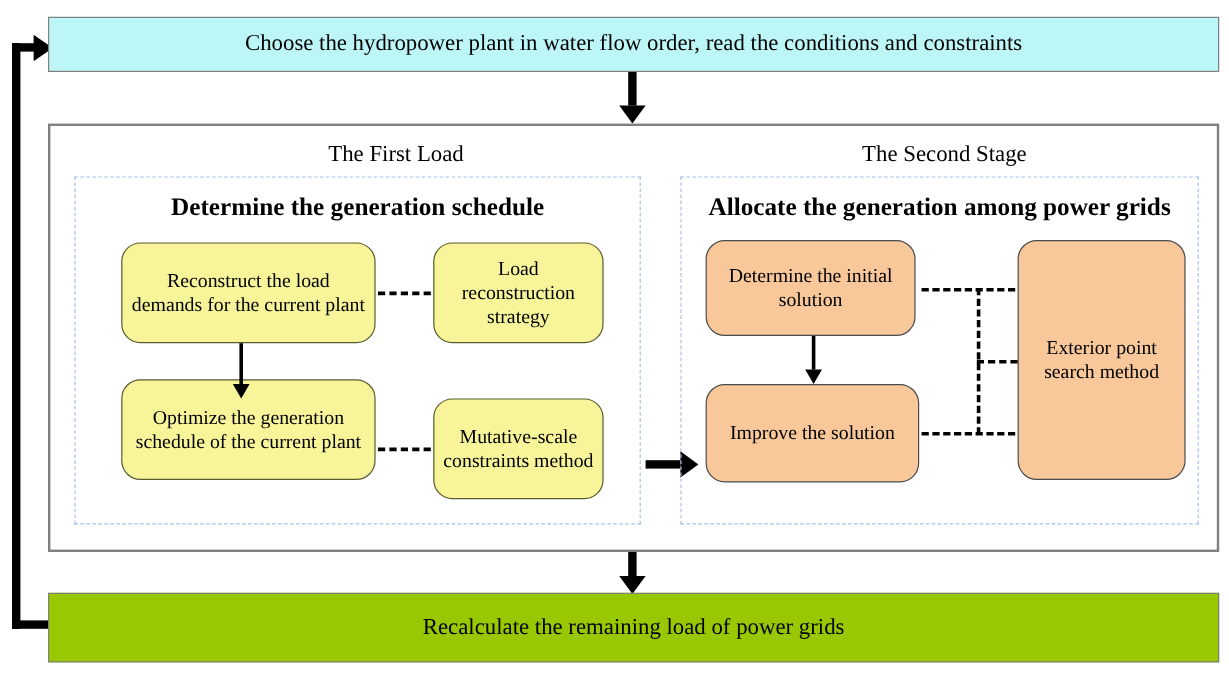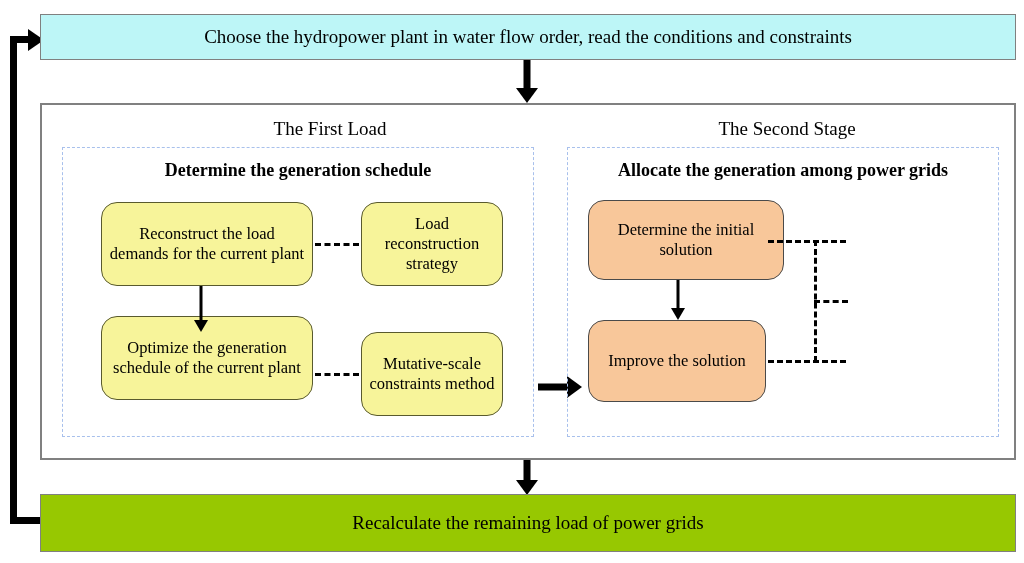--- a/index.html
+++ b/index.html
@@ -68,21 +68,21 @@
     border: 1px dashed #a8c0ec;
     background: transparent;
   }
   #panel-first  { left: 20px;  top: 42px; width: 472px; height: 290px; }
   #panel-second { left: 525px; top: 42px; width: 432px; height: 290px; }
 
   .panel-title {
     position: absolute;
     top: 12px; left: 0; width: 100%;
     text-align: center;
-    font-size: 18px;
+    font-size: 21px;
     font-weight: bold;
     white-space: nowrap;
   }
 
   
   .node {
     position: absolute;
     box-sizing: border-box;
     border: 1px solid #4a4a2a;
     border-radius: 16px;
@@ -97,21 +97,21 @@
   .node.yellow { background: #f7f49a; border-color: #595a2e; }
   .node.orange { background: #f8c79a; border-color: #4a4a4a; }
 
   
   #node-reconstruct   { left: 38px;  top: 54px;  width: 212px; height: 84px; }
   #node-load-strategy { left: 298px; top: 54px;  width: 142px; height: 84px; }
   #node-optimize      { left: 38px;  top: 168px; width: 212px; height: 84px; }
   #node-mutative      { left: 298px; top: 184px; width: 142px; height: 84px; }
 
   
-  #node-initial  { left: 20px;  top: 52px;  width: 196px; height: 80px; }
+  #node-initial  { left: 20px;  top: 52px;  width: 175px; height: 80px; }
   #node-improve  { left: 20px;  top: 172px; width: 178px; height: 82px; }
   #node-exterior { left: 280px; top: 52px;  width: 140px; height: 200px; }
 
   
   .v-arrow, .h-arrow {
     position: absolute;
   }
   .v-arrow .shaft {
     position: absolute;
     left: 50%;
@@ -281,20 +281,23 @@
       <div class="panel-title">Allocate the generation among power grids</div>
 
       <div class="node orange" id="node-initial">
         <span>Determine the initial solution</span>
       </div>
 
       <div class="node orange" id="node-improve">
         <span>Improve the solution</span>
       </div>
 
+      <div class="node orange" id="node-exterior">
+        <span>Exterior point search method</span>
+      </div>
 
       <div class="dash-h" id="dash-init-h"></div>
       <div class="dash-h" id="dash-impr-h"></div>
       <div class="dash-v" id="dash-bracket"></div>
       <div class="dash-h" id="dash-stub"></div>
 
       <div class="v-arrow thin" id="arrow-init-to-impr">
         <div class="shaft"></div>
         <div class="head"></div>
       </div>

